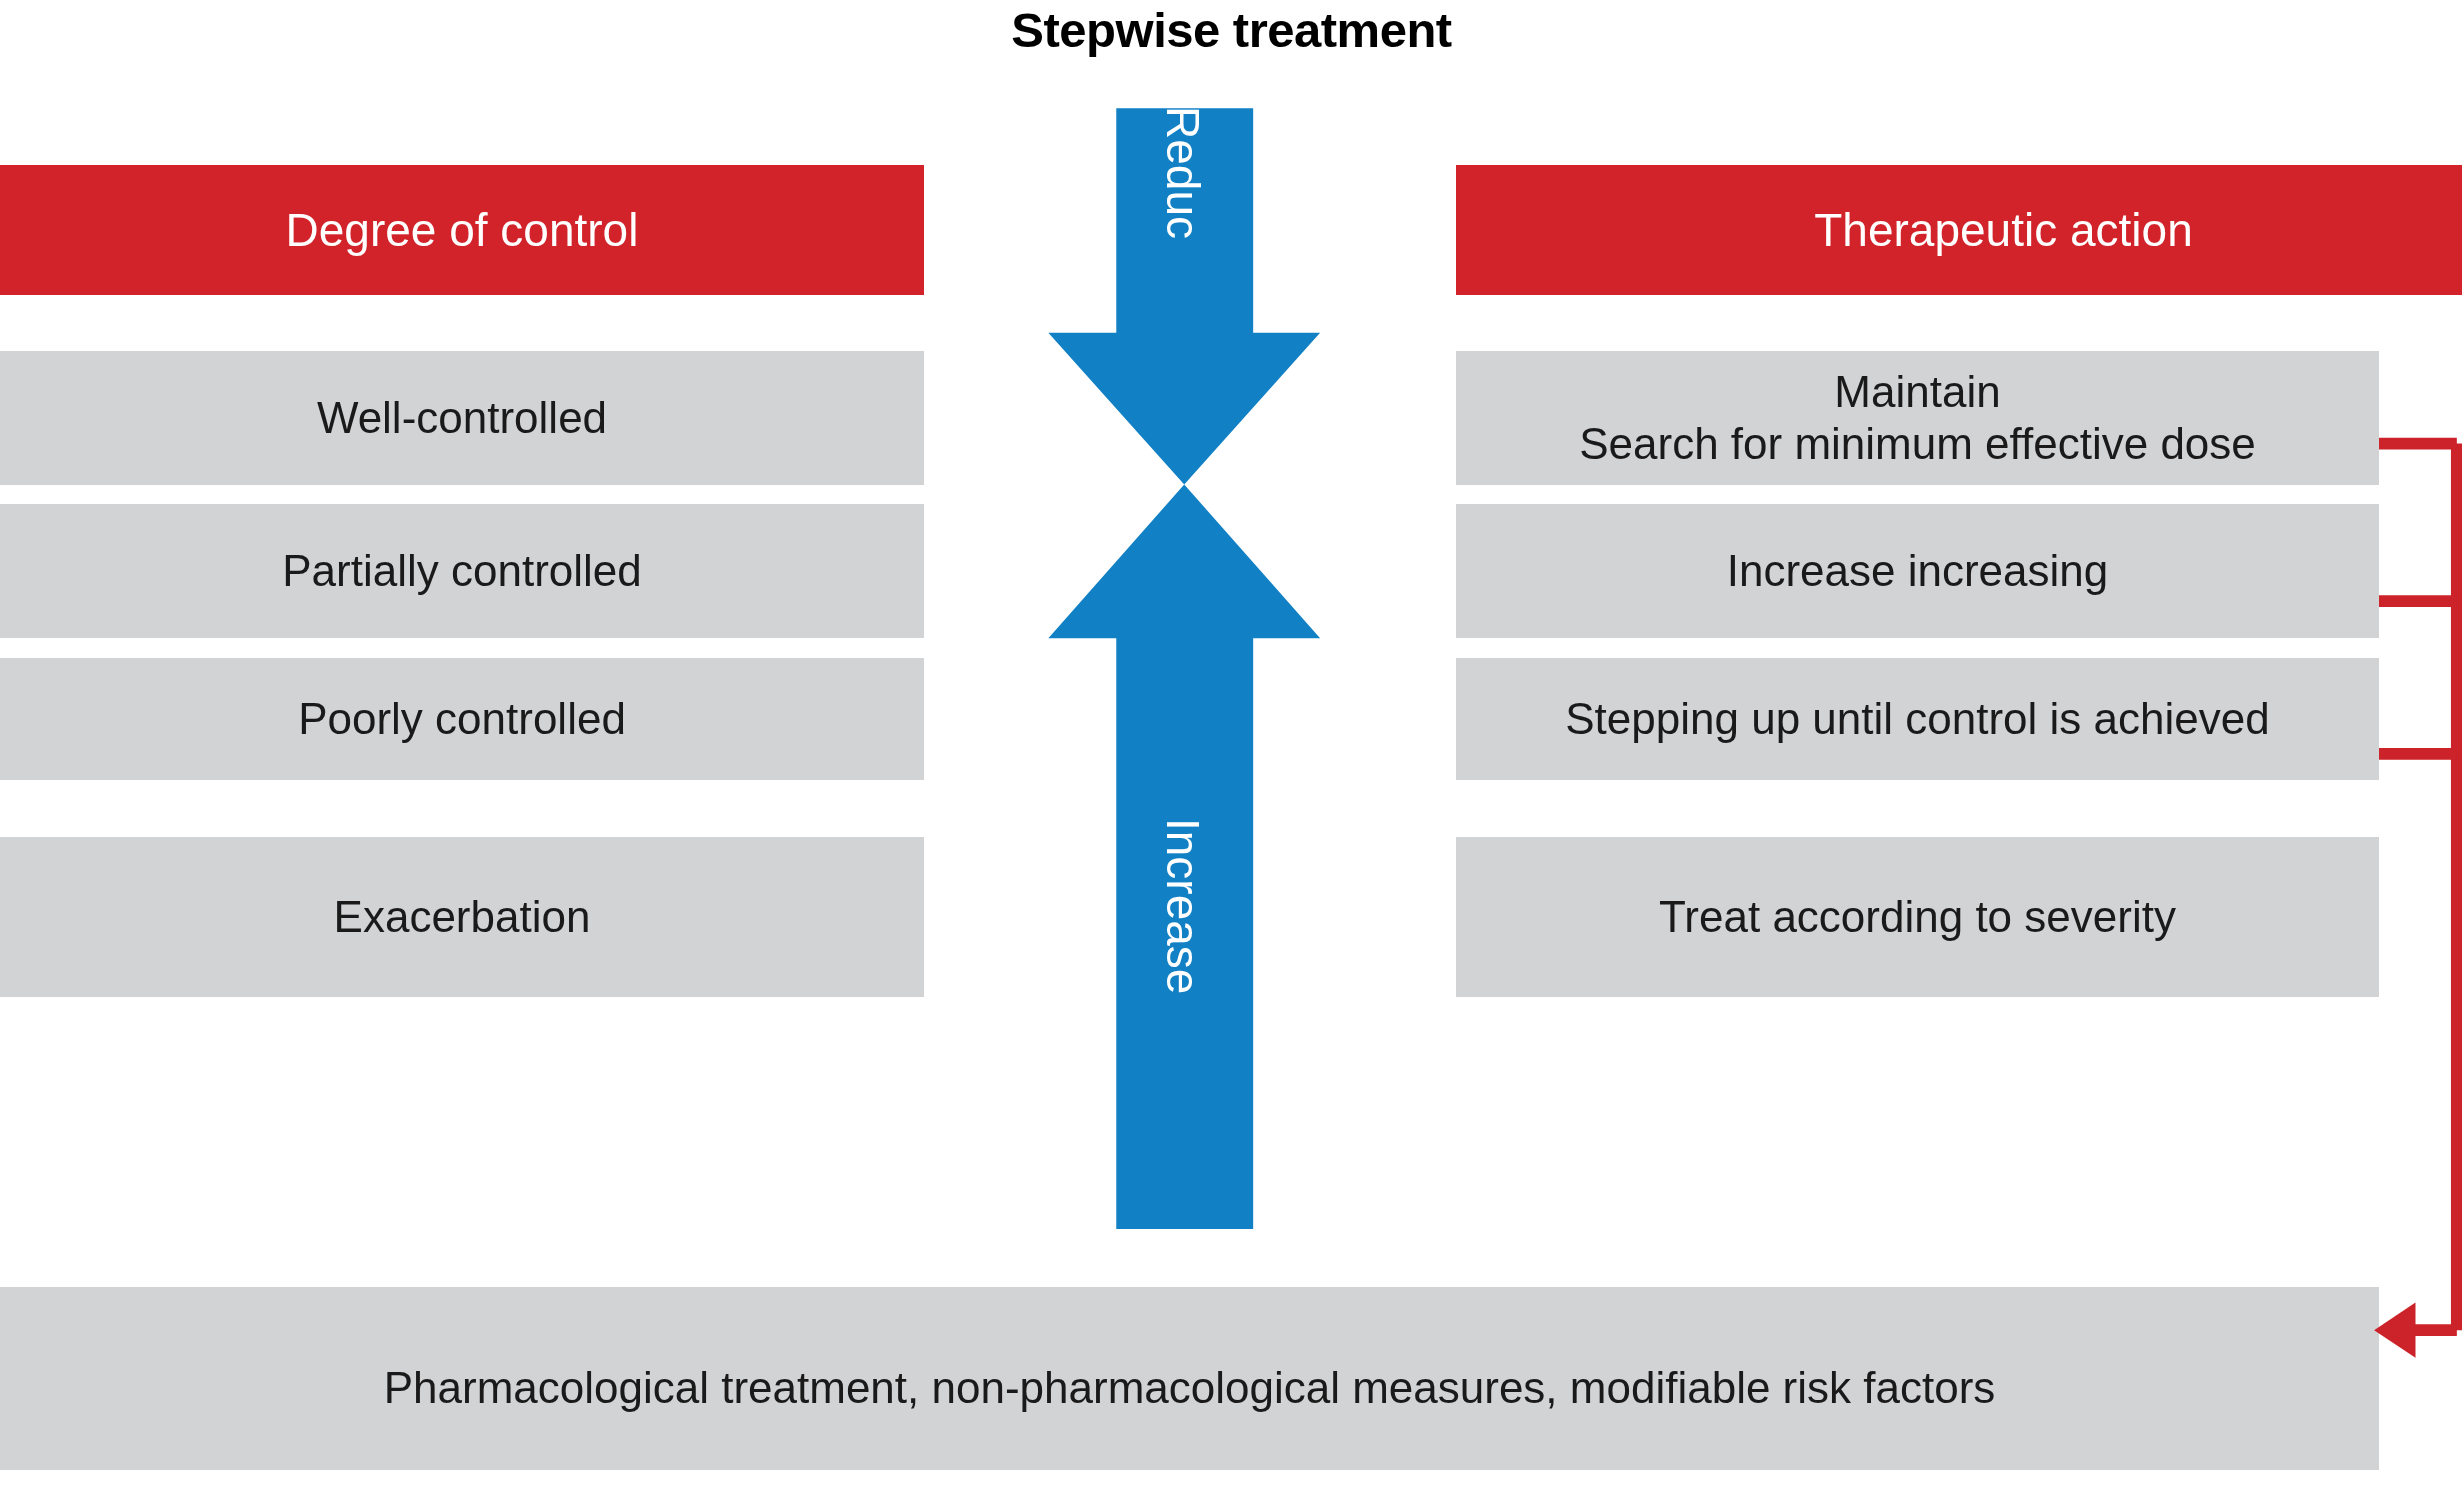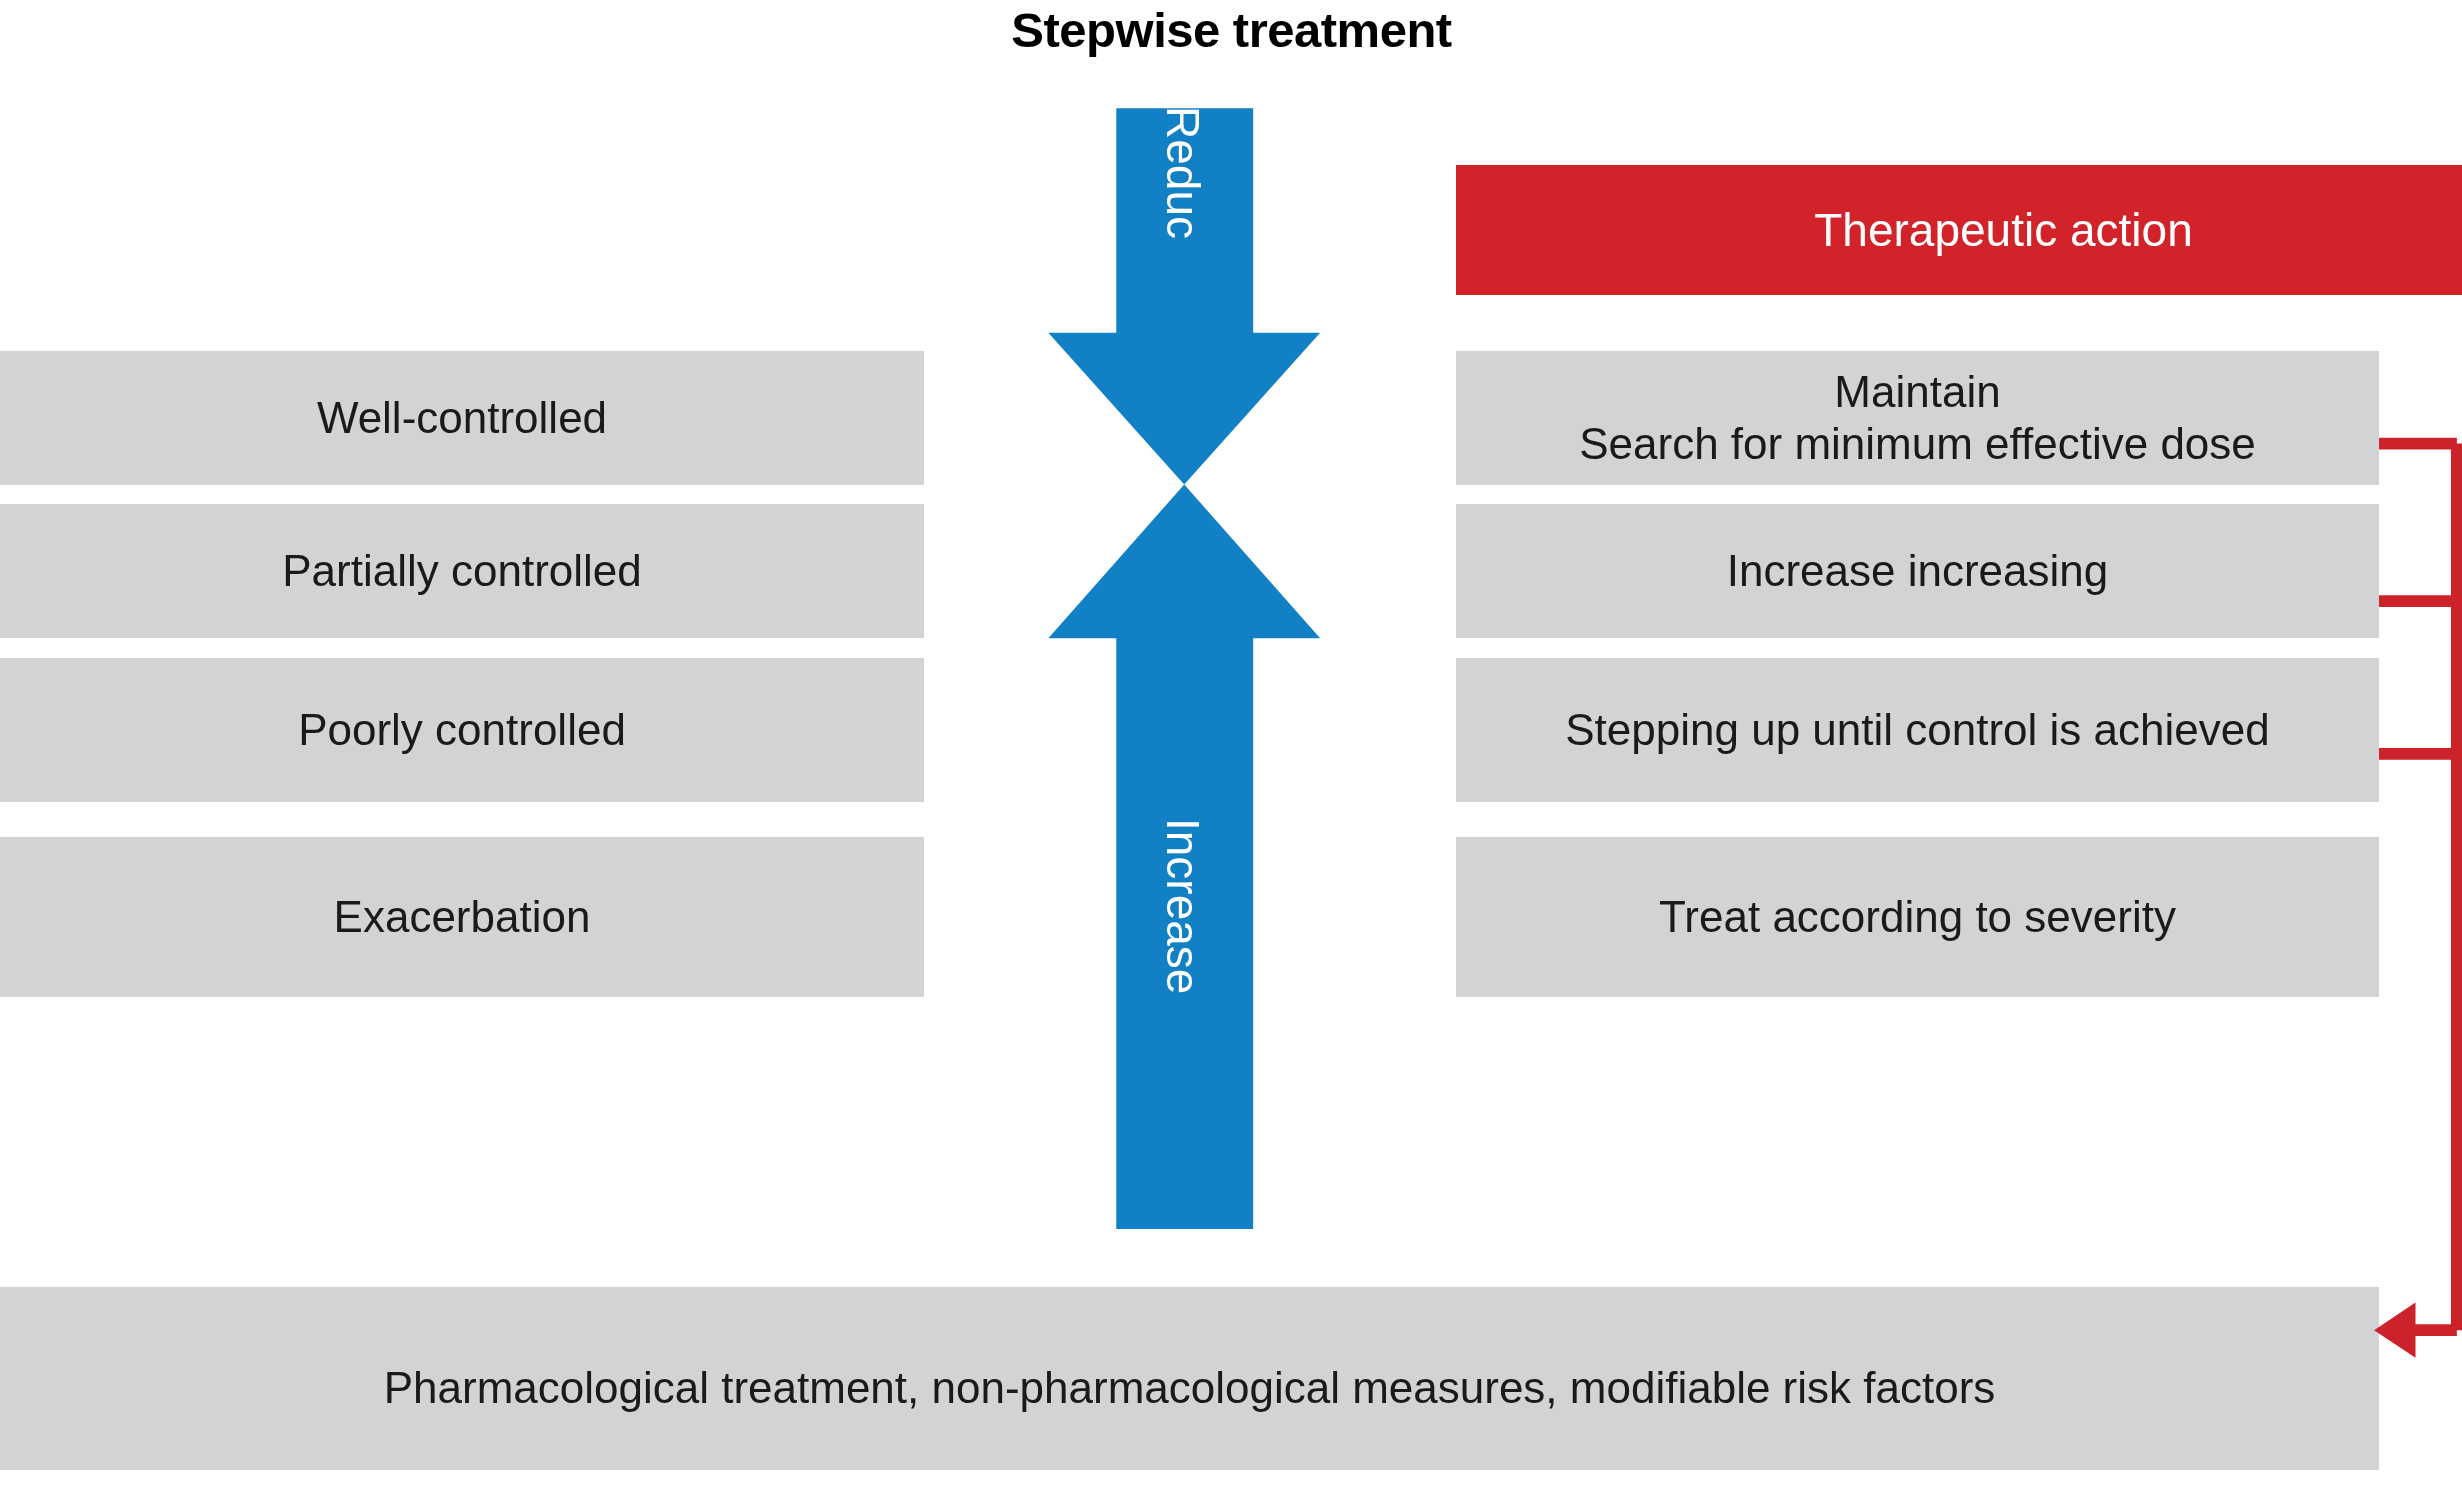--- a/index.html
+++ b/index.html
@@ -55,21 +55,21 @@
     color: #1a1a1a;
     font-size: 44px;
     line-height: 1.18;
     text-align: center;
   }
   .row-left  { left: 0px;    width: 924px; }
   .row-right { left: 1456px; width: 923px; }
 
   .r1 { top: 351px;  height: 134px; }
   .r2 { top: 504px;  height: 134px; }
-  .r3 { top: 658px;  height: 144px; }
+  .r3 { top: 658px;  height: 122px; }
   .r4 { top: 837px;  height: 160px; }
 
   .row-wide {
     position: absolute;
     left: 0px;
     top: 1287px;
     width: 2379px;
     height: 183px;
     background: #d2d3d5;
     display: flex;
@@ -117,20 +117,23 @@
     pointer-events: none;
   }
 </style>
 </head>
 <body>
 
 <div id="canvas">
 
   <div class="title">Stepwise treatment</div>
 
+  <div class="hdr hdr-left">
+    <span>Degree of control</span>
+  </div>
   <div class="hdr hdr-right">
     <span>Therapeutic action</span>
   </div>
 
   <div class="row row-left r1">
     <span>Well-controlled</span>
   </div>
   <div class="row row-right r1">
     <div>
       <div>Maintain</div>

